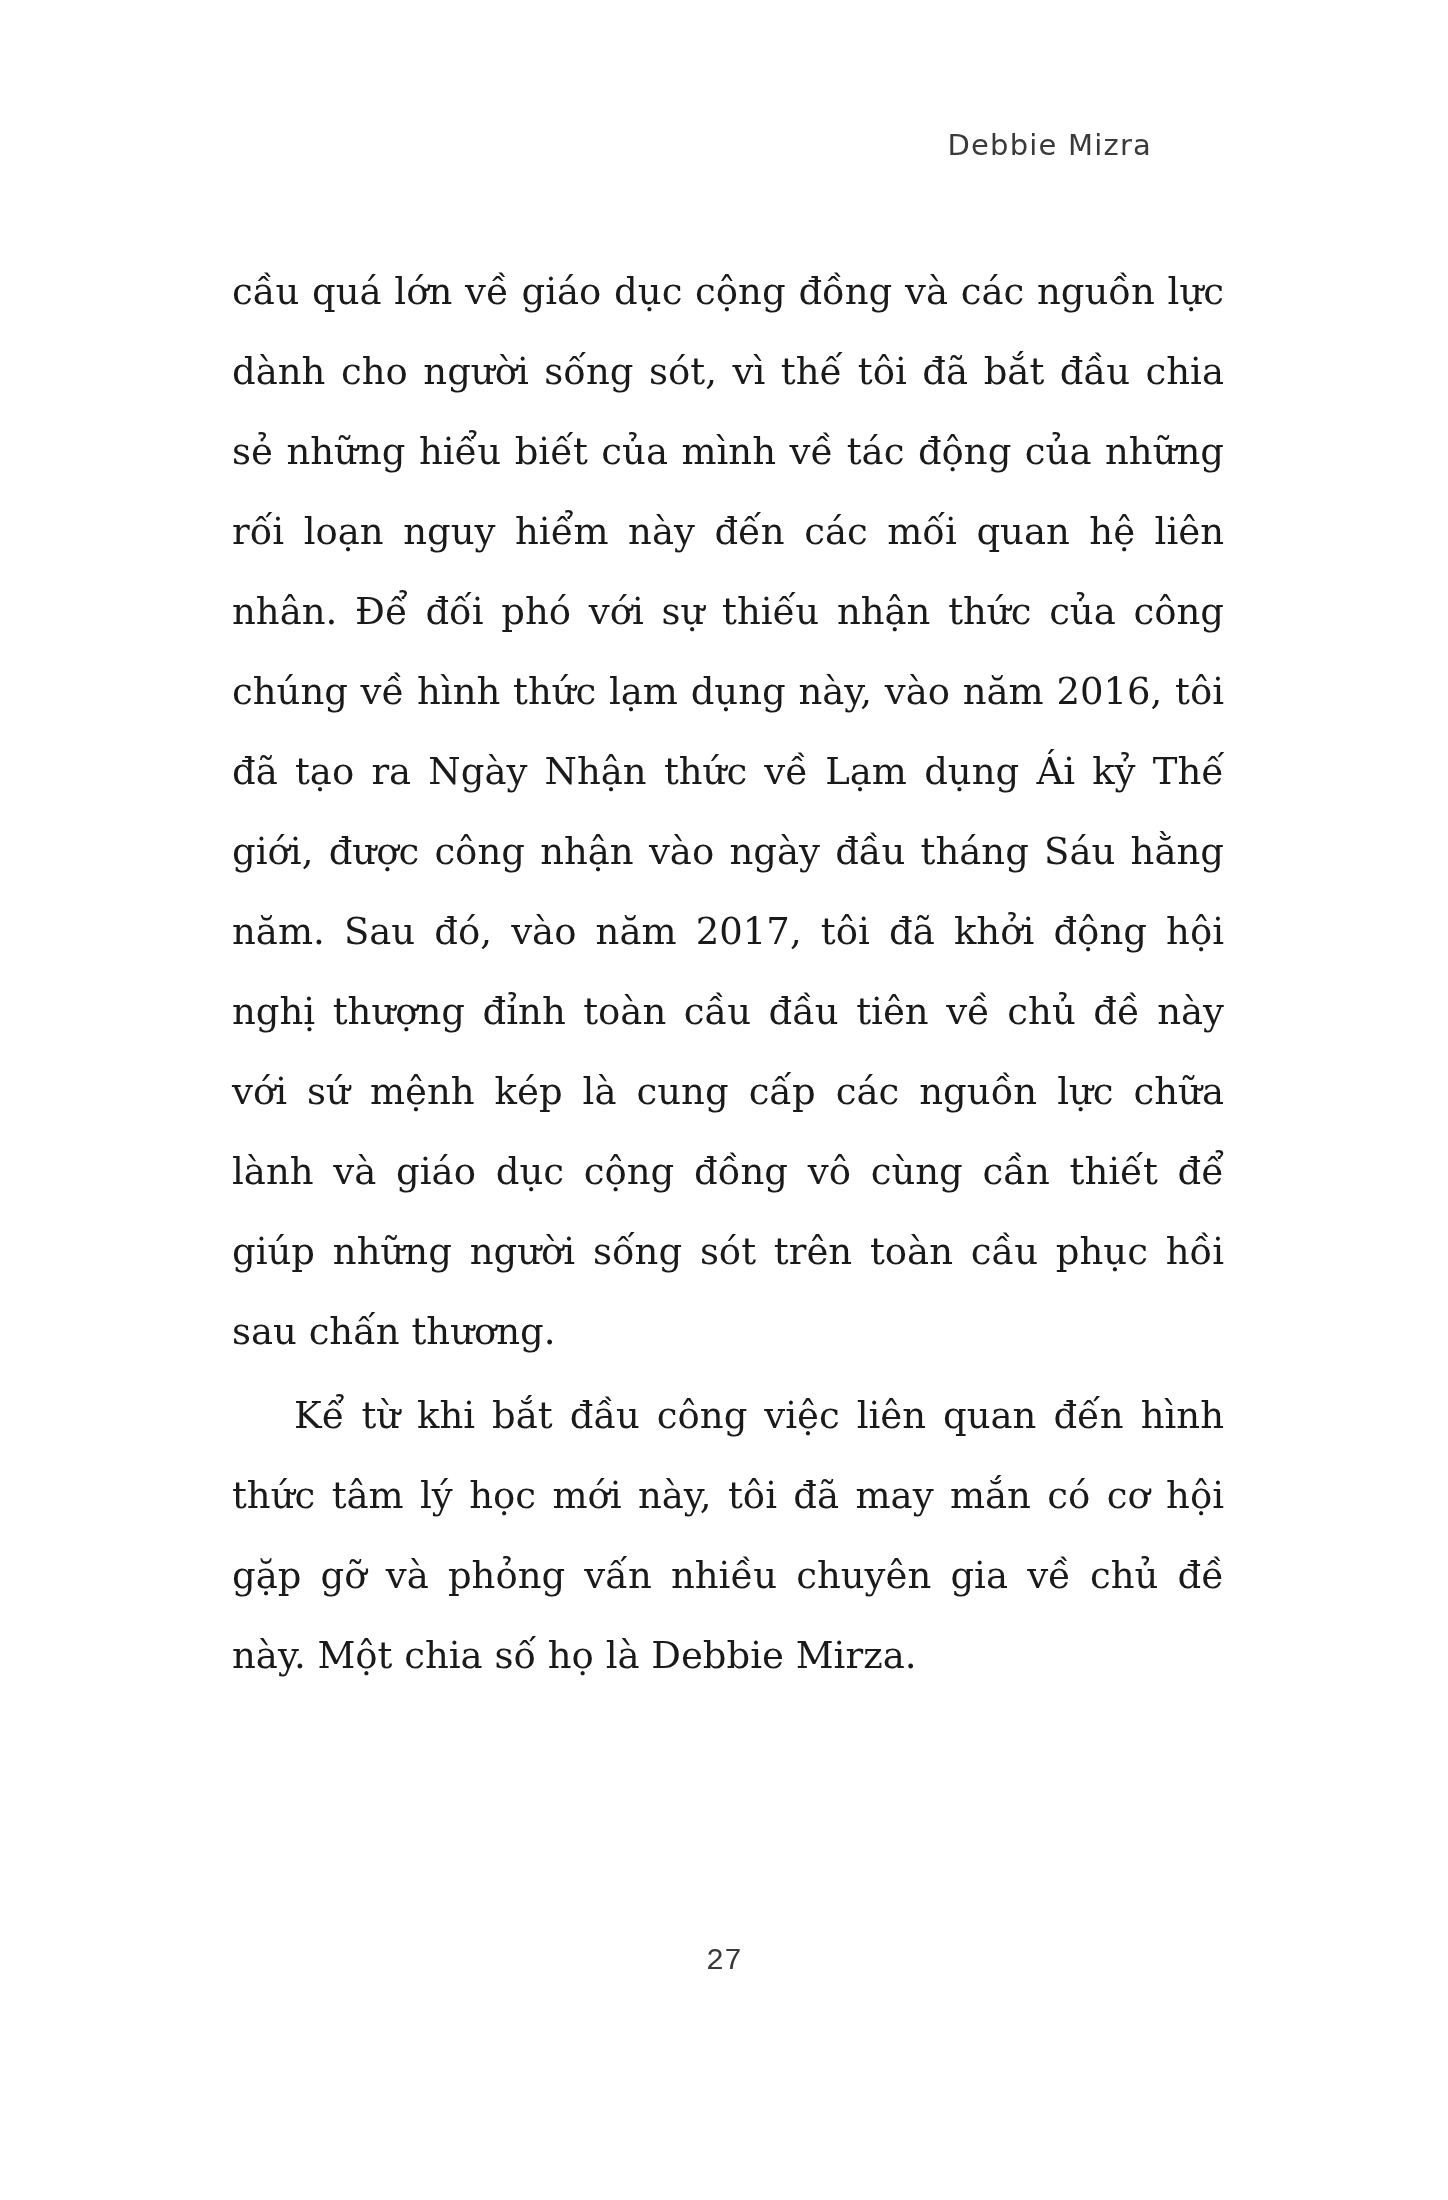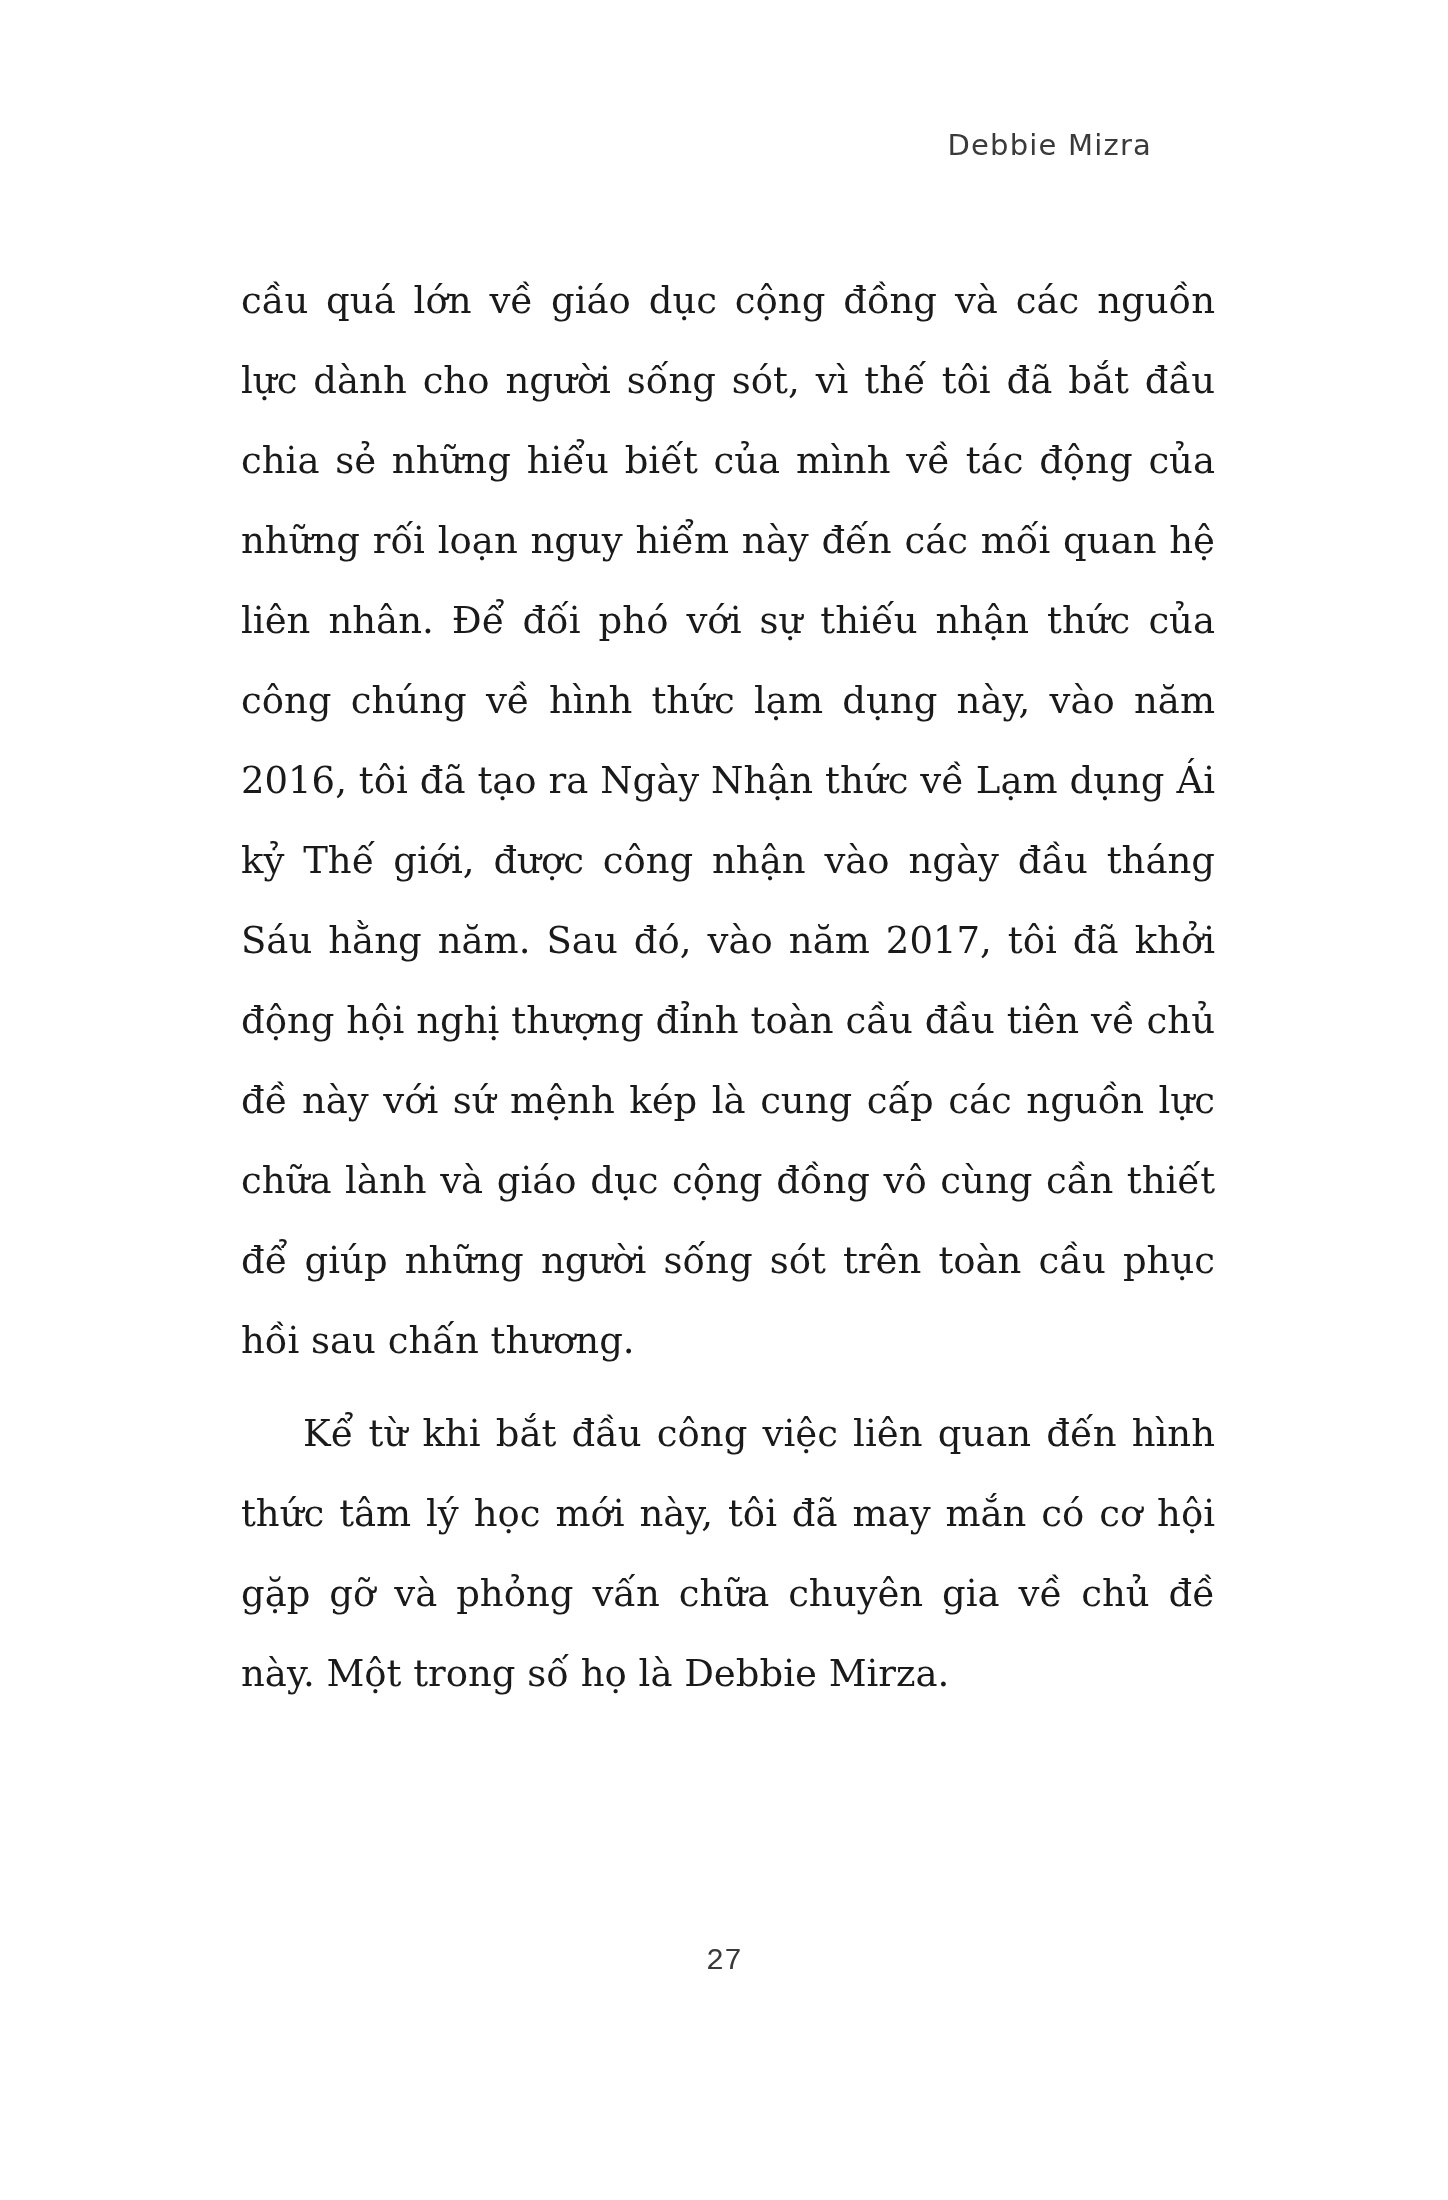--- a/index.html
+++ b/index.html
@@ -31,21 +31,21 @@
     left: 228px;
     width: 1000px;
   }
   .para {
     font-family: "DejaVu Serif", serif;
     font-size: 37px;
     line-height: 80px;
     color: #1a1a1a;
     text-align: justify;
     text-justify: inter-word;
-    margin: 13px;
+    margin: 4px;
     hyphens: none;
   }
   .para.indent {
     text-indent: 62px;
   }
   .para + .para {
     margin-top: 0px;
   }
   .folio {
     position: absolute;
@@ -60,18 +60,18 @@
 </style>
 </head>
 <body>
 
 <div class="page">
 
   <div class="running-head">Debbie Mizra</div>
 
   <div class="body-block">
     <p class="para">cầu quá lớn về giáo dục cộng đồng và các nguồn lực dành cho người sống sót, vì thế tôi đã bắt đầu chia sẻ những hiểu biết của mình về tác động của những rối loạn nguy hiểm này đến các mối quan hệ liên nhân. Để đối phó với sự thiếu nhận thức của công chúng về hình thức lạm dụng này, vào năm 2016, tôi đã tạo ra Ngày Nhận thức về Lạm dụng Ái kỷ Thế giới, được công nhận vào ngày đầu tháng Sáu hằng năm. Sau đó, vào năm 2017, tôi đã khởi động hội nghị thượng đỉnh toàn cầu đầu tiên về chủ đề này với sứ mệnh kép là cung cấp các nguồn lực chữa lành và giáo dục cộng đồng vô cùng cần thiết để giúp những người sống sót trên toàn cầu phục hồi sau chấn thương.</p>
-    <p class="para indent">Kể từ khi bắt đầu công việc liên quan đến hình thức tâm lý học mới này, tôi đã may mắn có cơ hội gặp gỡ và phỏng vấn chữa chuyên gia về chủ đề này. Một trong số họ là Debbie Mirza.</p>
+    <p class="para indent">Kể từ khi bắt đầu công việc liên quan đến hình thức tâm lý học mới này, tôi đã may mắn có cơ hội gặp gỡ và phỏng vấn nhiều chuyên gia về chủ đề này. Một chia số họ là Debbie Mirza.</p>
   </div>
 
   <div class="folio">27</div>
 
 </div>
 
 </body></html>

